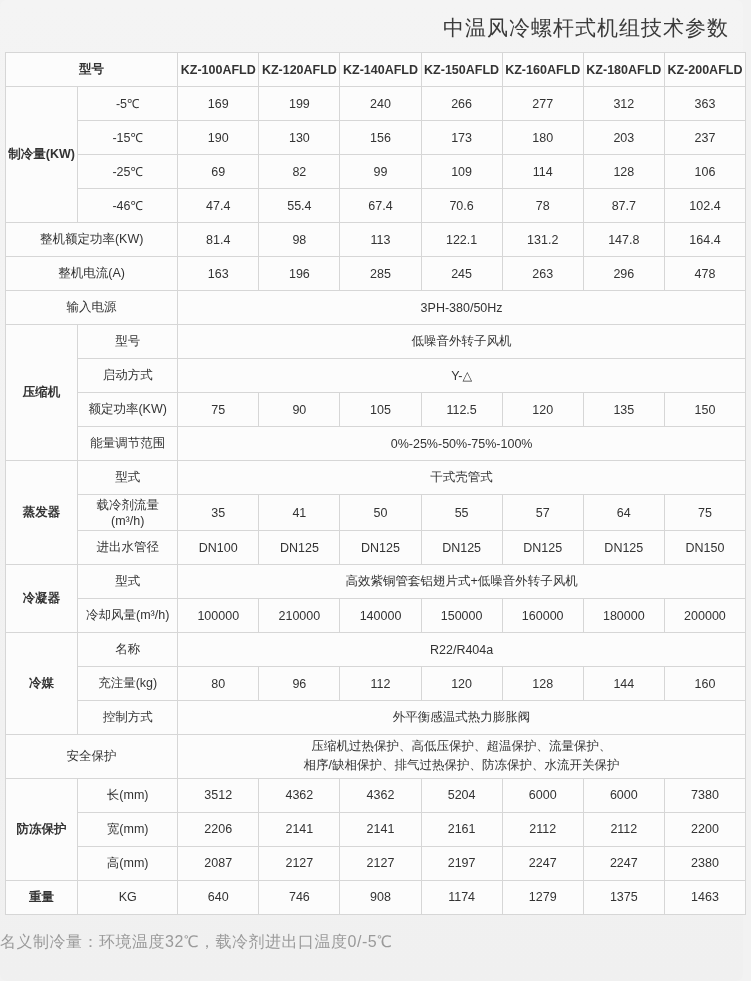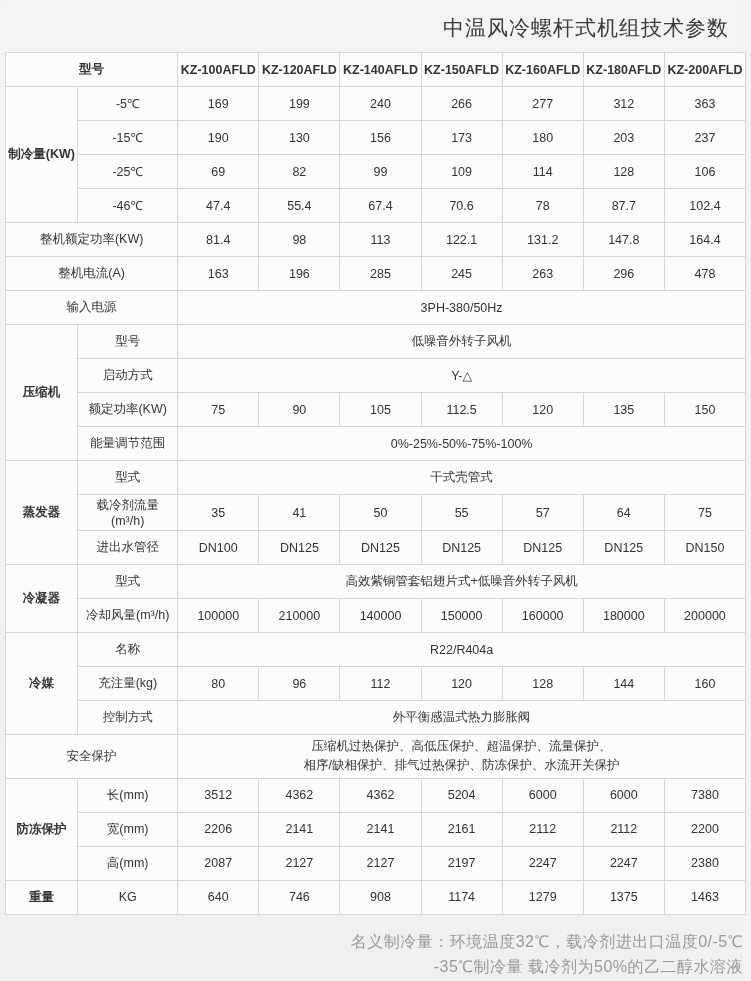--- a/index.html
+++ b/index.html
@@ -62,21 +62,21 @@
     color: #2e2e2e;
   }
   td.wide {
     background: #fafafa;
   }
   td.multiline {
     line-height: 1.55;
     padding: 6px 4px;
   }
   .footer {
-    text-align: right;
+    text-align: left;
     font-size: 16px;
     color: #9a9a9a;
     line-height: 1.6;
     padding-top: 14px;
   }
   .footer div {
     letter-spacing: 0.5px;
   }
   col.lab1 { width: 72px; }
   col.lab2 { width: 100px; }
@@ -318,16 +318,15 @@
         <td>1174</td>
         <td>1279</td>
         <td>1375</td>
         <td>1463</td>
       </tr>
     </tbody>
   </table>
 
   <div class="footer">
     <div>名义制冷量：环境温度32℃，载冷剂进出口温度0/-5℃</div>
-    <div>-35℃制冷量  载冷剂为50%的乙二醇水溶液</div>
   </div>
 
 </div>
 
 </body></html>

